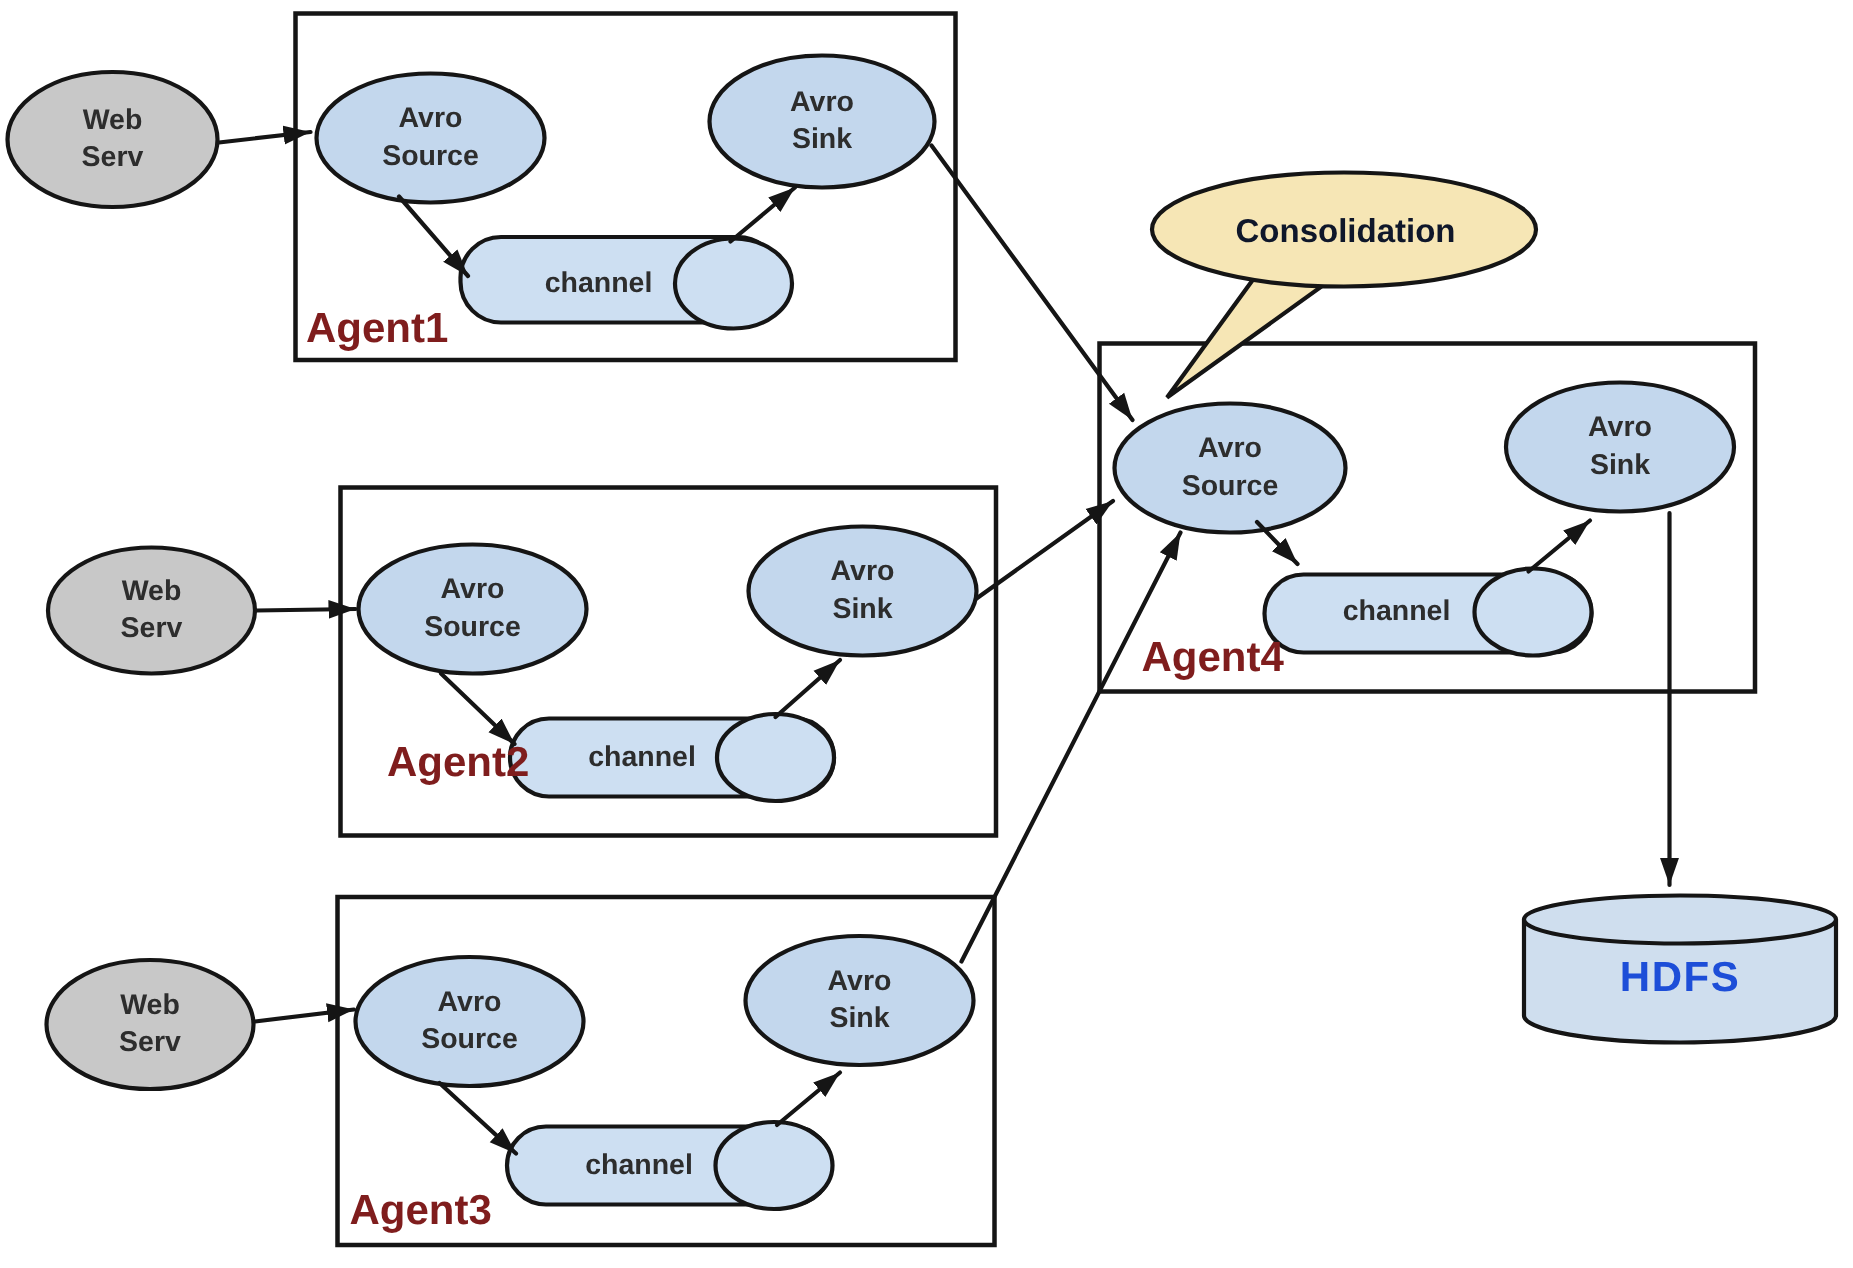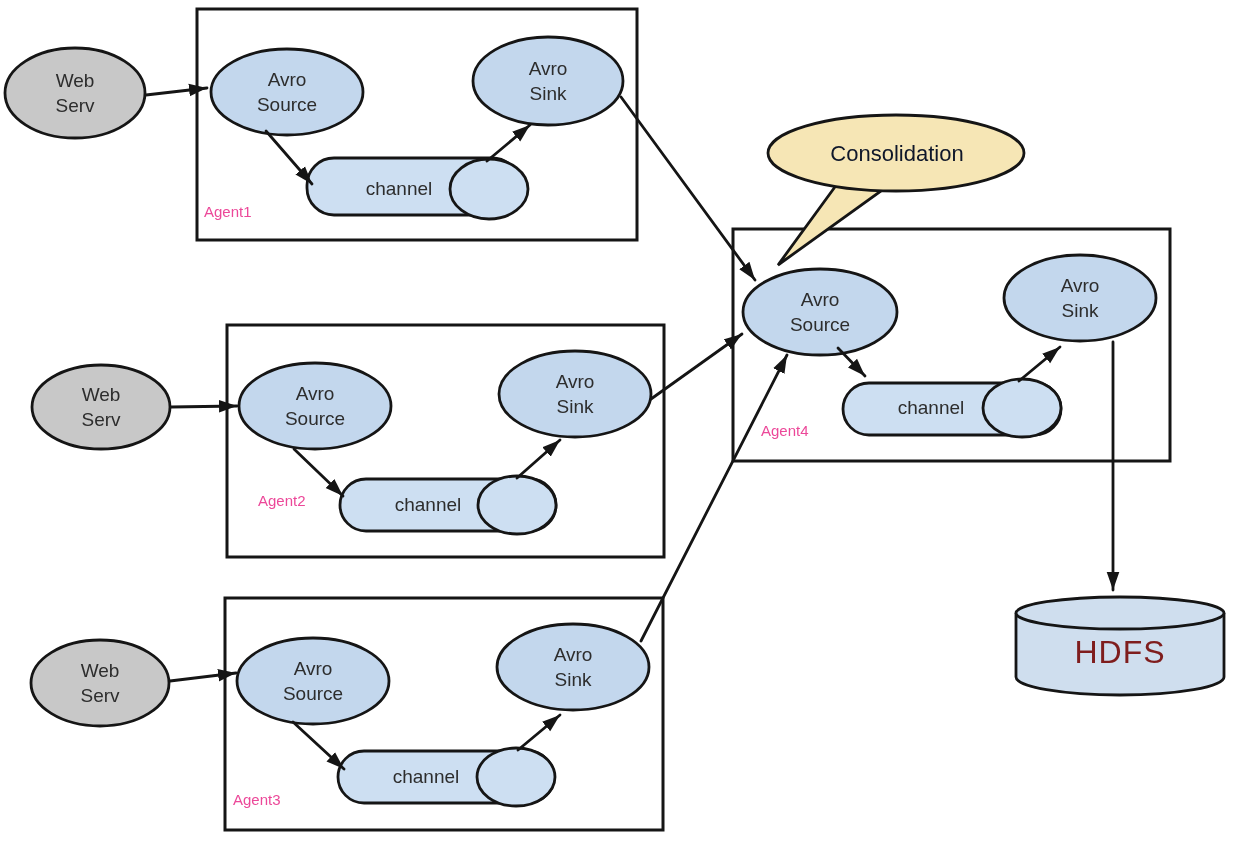--- a/index.html
+++ b/index.html
@@ -3,43 +3,44 @@
 <meta charset="utf-8">
 <style>
   html, body { margin: 0; padding: 0; background: #ffffff; }
   .canvas {
     position: relative;
     width: 1235px;
     height: 845px;
     background: #ffffff;
     overflow: hidden;
     font-family: "Liberation Sans", sans-serif;
+    font-weight: bold;
   }
   .canvas svg { position: absolute; left: 0; top: 0; }
   .box   { fill: none; stroke: #151515; stroke-width: 3; }
   .shape { stroke: #151515; stroke-width: 2.8; }
   .edge  { stroke: #151515; stroke-width: 2.8; fill: none; stroke-linecap: round; }
   .lbl {
     position: absolute;
     transform: translate(-50%, -50%);
     white-space: pre-line;
     text-align: center;
     font-size: 19px;
     line-height: 1.32;
     color: #2d2d2d;
     pointer-events: none;
   }
   .agent-name {
     position: absolute;
-    font-size: 15px;
-    color: #ec4899;
+    font-size: 28px;
+    color: #7f1d1d;
     pointer-events: none;
   }
   .callout-label { font-size: 22px; color: #0f172a; }
-  .hdfs-label { font-size: 32px; color: #7f1d1d; letter-spacing: 1px; }
+  .hdfs-label { font-size: 28px; color: #1d4ed8; letter-spacing: 1px; }
 </style>
 </head>
 <body>
 
 <div class="canvas">
 
   <svg width="1235" height="845" viewBox="0 0 1235 845">
     <defs>
       <marker id="arrow" viewBox="0 0 10 7" refX="10" refY="3.5" markerWidth="18" markerHeight="14" markerUnits="userSpaceOnUse" orient="auto">
         <path d="M0,0 L10,3.5 L0,7 Z" fill="#151515"></path>

